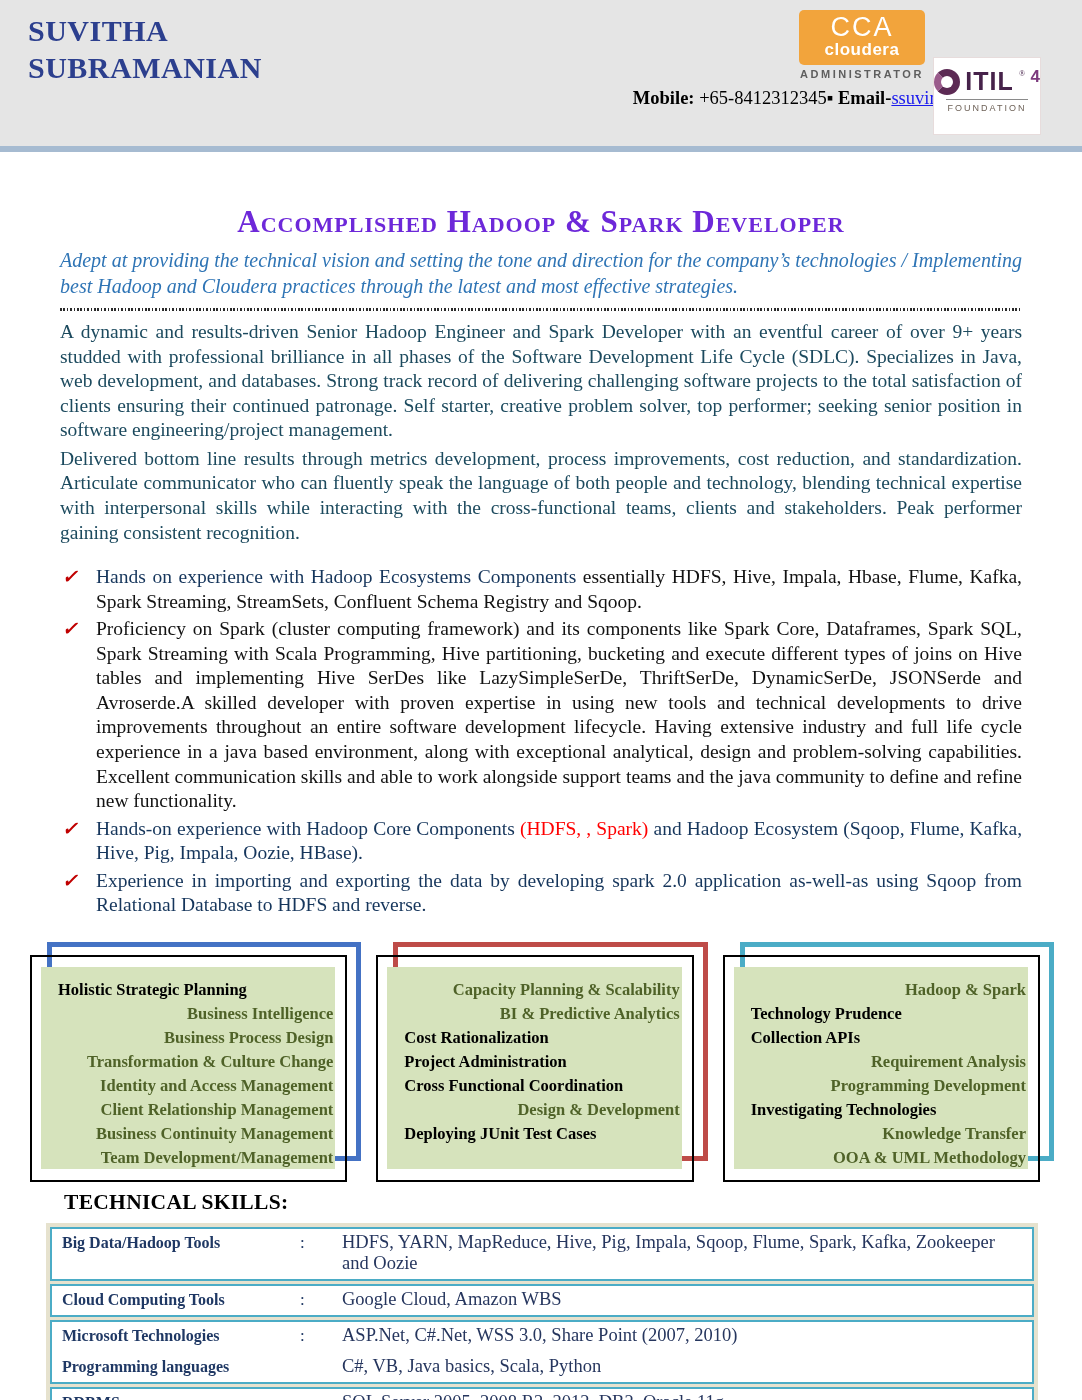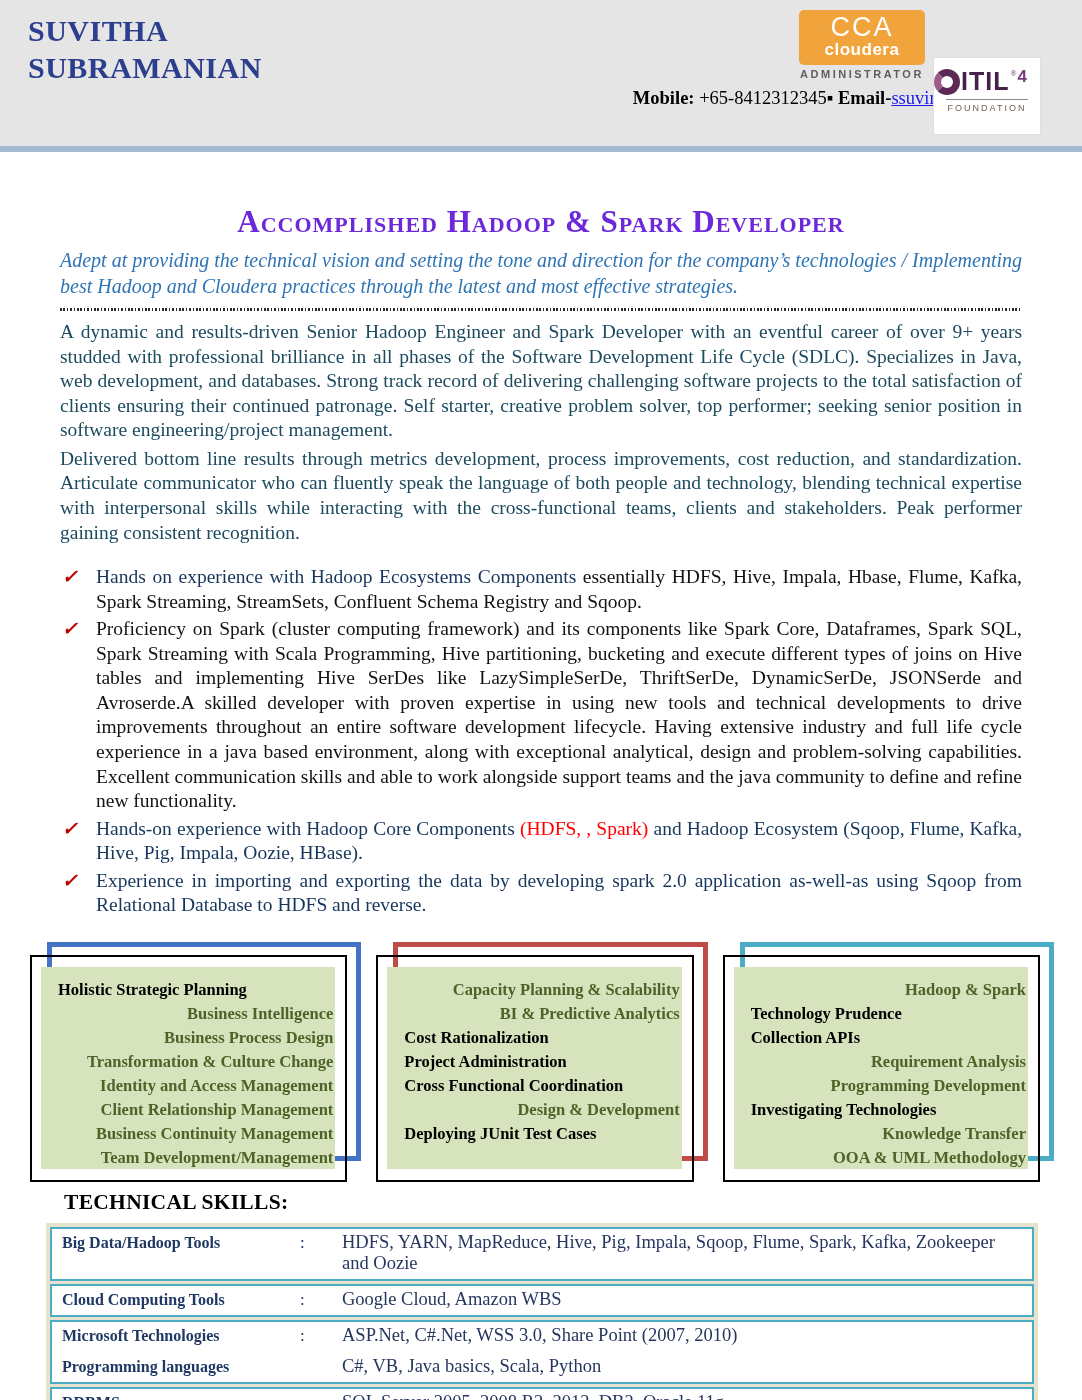--- a/index.html
+++ b/index.html
@@ -13,21 +13,21 @@
   .contact .b{font-weight:bold;}
   .email{color:#1a1aee;text-decoration:underline;}
 
   .cca-badge{position:absolute;left:799px;top:10px;width:126px;text-align:center;z-index:2;}
   .cca-box{background:#F2A43C;border-radius:5px;padding:3px 0 6px;}
   .cca-title{font-family:"Liberation Sans",sans-serif;font-size:27px;line-height:28px;color:#fff;font-weight:400;letter-spacing:2px;}
   .cca-brand{font-family:"Liberation Sans",sans-serif;font-size:17px;font-weight:bold;color:#fff;line-height:18px;letter-spacing:.5px;}
   .cca-sub{margin-top:3px;font-family:"Liberation Sans",sans-serif;font-size:11px;font-weight:bold;color:#5E5E5E;letter-spacing:2.5px;}
 
   .itil-badge{position:absolute;left:934px;top:58px;width:106px;height:76px;background:#fff;z-index:3;text-align:center;padding-top:9px;box-sizing:border-box;box-shadow:0 0 0 1px #e7dcdc;}
-  .itil-row{display:flex;align-items:center;justify-content:flex-start;gap:1px;}
+  .itil-row{display:flex;align-items:center;justify-content:space-between;gap:1px;}
   .itil-logo{width:26px;height:26px;border-radius:50%;border:7px solid #5C2A54;border-left-color:#9A5B8B;box-sizing:border-box;display:inline-block;}
   .itil-word{font-family:"Liberation Sans",sans-serif;font-weight:bold;font-size:25px;color:#46224A;letter-spacing:1px;}
   .itil-reg{font-size:8px;color:#46224A;align-self:flex-start;margin-top:2px;}
   .itil-4{font-family:"Liberation Sans",sans-serif;font-weight:bold;font-size:17px;color:#7C3A7E;align-self:flex-start;}
   .itil-line{margin:3px auto 3px;width:82px;border-top:1px solid #8a8a8a;}
   .itil-foundation{font-family:"Liberation Sans",sans-serif;font-size:9px;color:#6E6258;letter-spacing:2px;}
 
   
   main{padding:0 60px;}
   h1.title{margin:52px 0 0;text-align:center;font-size:31px;color:#6d28d9;font-variant:small-caps;letter-spacing:1px;font-weight:bold;}

